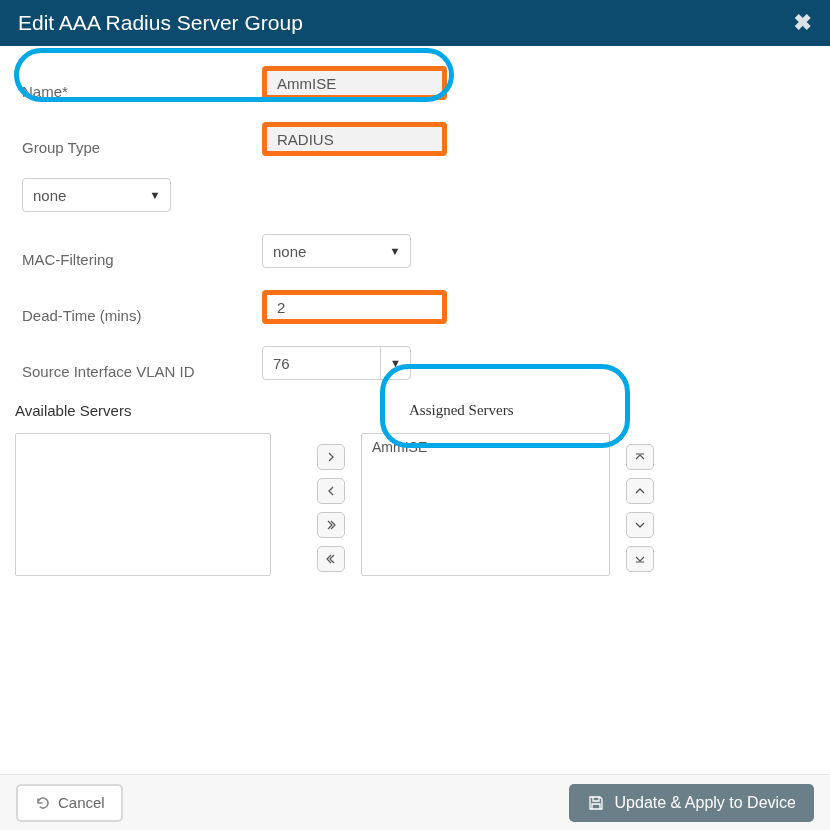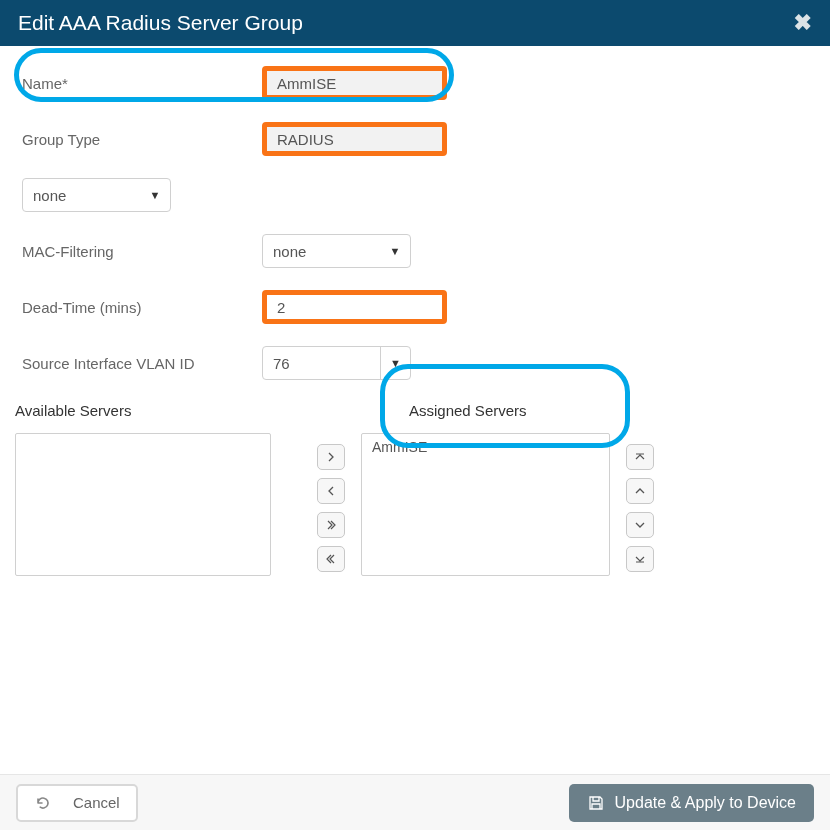--- a/index.html
+++ b/index.html
@@ -26,21 +26,21 @@
     font-size: 22px;
     cursor: pointer;
     font-weight: bold;
     color: #dce3e6;
   }
   .dialog-body {
     padding: 14px 0 0 0;
   }
   .field-row {
     display: flex;
-    align-items: center;
+    align-items: flex-end;
     margin-bottom: 22px;
     padding-left: 22px;
   }
   .field-label {
     width: 240px;
     font-size: 15px;
     color: #666;
   }
   .text-input {
     height: 34px;
@@ -161,21 +161,21 @@
   }
   .btn-cancel {
     border: 2px solid #d8d8d8;
     background: #fff;
     color: #666;
     border-radius: 5px;
     padding: 8px 16px;
     font-size: 15px;
     display: flex;
     align-items: center;
-    gap: 21px;
+    gap: 6px;
     cursor: pointer;
   }
   .btn-primary {
     background: #6b7f89;
     color: #fff;
     border: none;
     border-radius: 5px;
     padding: 10px 18px;
     font-size: 16px;
     display: flex;
@@ -260,21 +260,21 @@
           </svg>
       </div>
       <div class="icon-btn">
         <svg viewBox="0 0 12 12">
             <path d="M9 2 L5 6 L9 10 M6 2 L2 6 L6 10" fill="none" stroke="#555" stroke-width="1.2"></path>
           </svg>
       </div>
     </div>
 
     <div class="servers-col">
-      <div class="servers-heading" style="padding-left:48px;">Assigned Servers</div>
+      <div class="servers-heading" style="padding-left:48px;font-family:Liberation Serif, serif;">Assigned Servers</div>
       <select multiple="" class="listbox" style="width:249px;">
         <option class="item">AmmISE</option>
       </select>
     </div>
 
     <div class="order-buttons">
       <div class="icon-btn">
         <svg viewBox="0 0 12 12">
             <path d="M2 8 L6 4 L10 8 M2 3 L10 3" fill="none" stroke="#555" stroke-width="1.2"></path>
           </svg>

